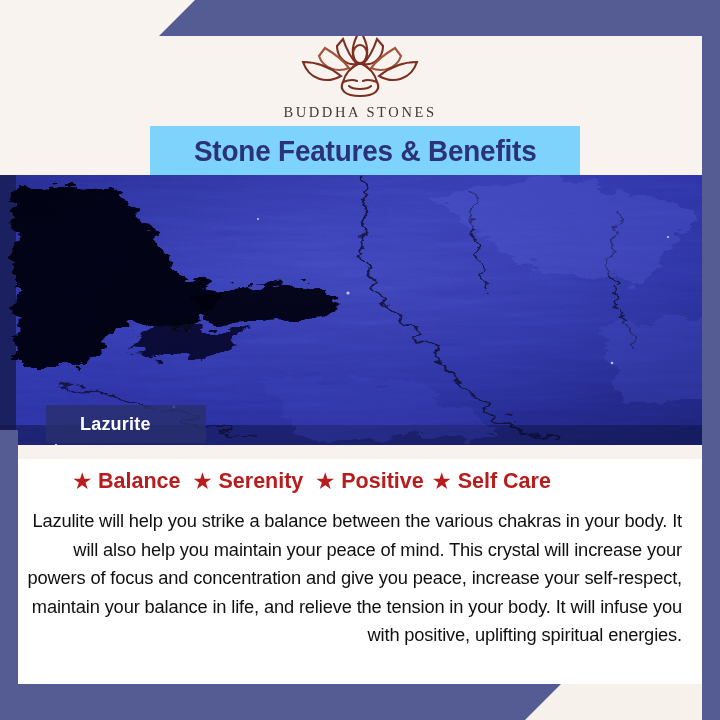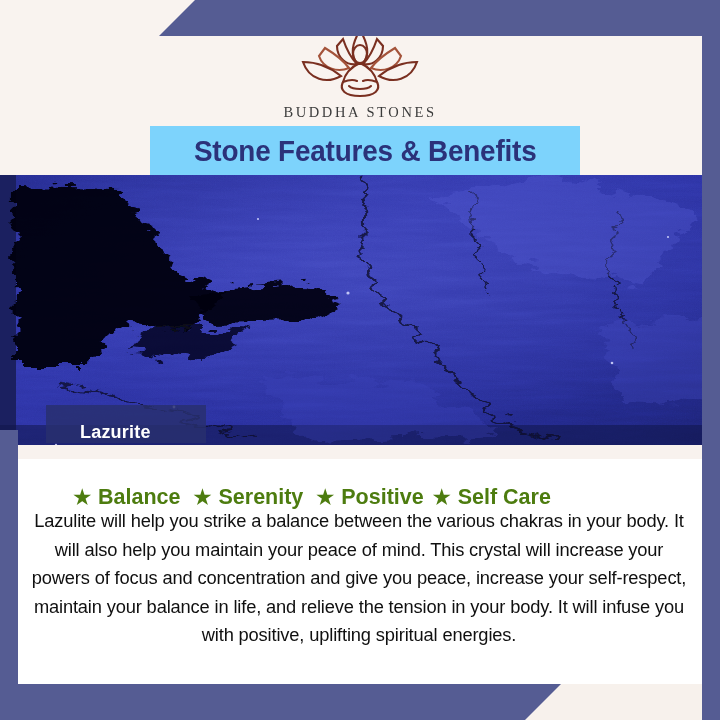--- a/index.html
+++ b/index.html
@@ -56,42 +56,42 @@
 
   
   .photo{
     position:absolute;left:0;top:175px;width:720px;height:270px;overflow:hidden;z-index:1;
     background:#1e2a7a;
   }
   .photo-svg{position:absolute;left:0;top:0;}
 
   .stone-label{
     position:absolute;left:46px;top:405px;width:160px;height:38px;
-    background:rgba(40,47,110,0.82);z-index:3;display:flex;align-items:flex-end;
+    background:rgba(40,47,110,0.82);z-index:3;display:flex;align-items:center;
   }
   .stone-label span{
     color:#ffffff;font-weight:bold;font-size:18px;padding-left:34px;letter-spacing:0.2px;
   }
 
   
   .card{
     position:absolute;left:18px;top:445px;width:684px;height:240px;background:#ffffff;z-index:2;
   }
   .card-top-tint{
     position:absolute;left:0;top:0;width:684px;height:14px;background:#f8f2ee;
   }
   .benefits{
-    position:absolute;left:0;top:40px;width:588px;text-align:center;
-    color:#4d7c0f;font-weight:bold;font-size:21.5px;white-space:nowrap;
+    position:absolute;left:0;top:24px;width:588px;text-align:center;
+    color:#b91c1c;font-weight:bold;font-size:21.5px;white-space:nowrap;
   }
   .benefits .star{font-size:20px;letter-spacing:0;}
   .benefits .gap{display:inline-block;width:7px;}
   .body-text{
-    position:absolute;left:11px;top:62px;width:660px;
-    font-size:18.3px;line-height:28.6px;color:#101010;text-align:center;
+    position:absolute;left:4px;top:62px;width:660px;
+    font-size:18.3px;line-height:28.6px;color:#101010;text-align:right;
     letter-spacing:-0.15px;
   }
 </style>
 </head>
 <body>
 
 <div class="poster">
 
   <div class="header">
     <div class="logo-wrap">

